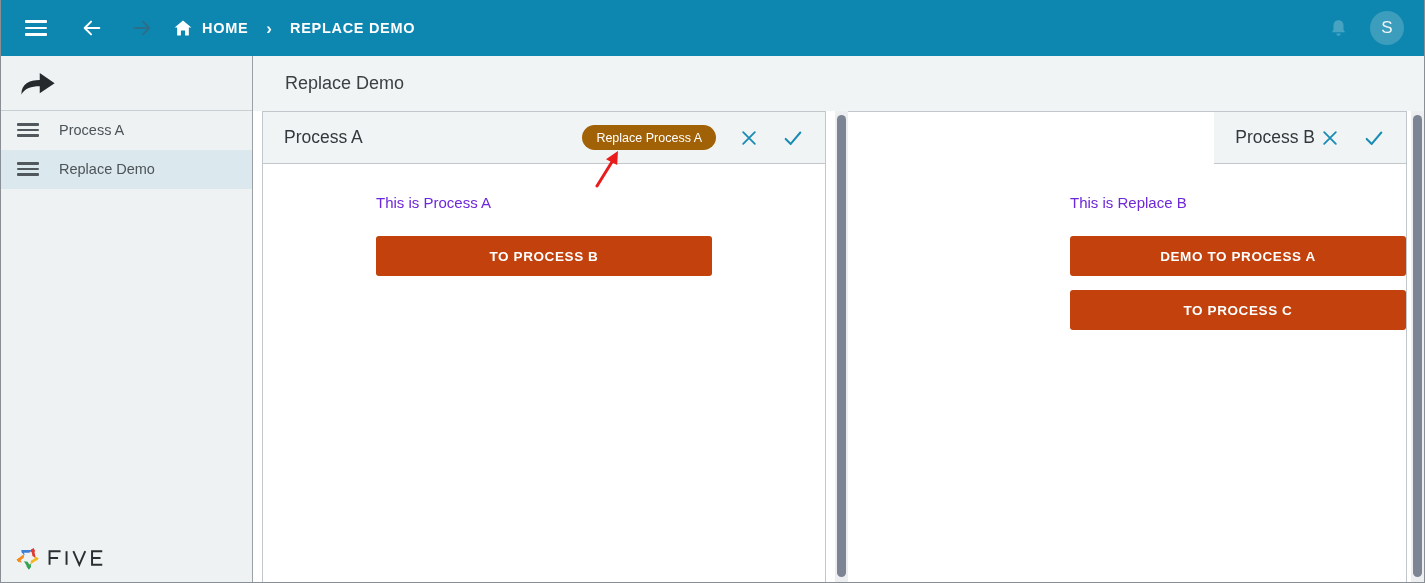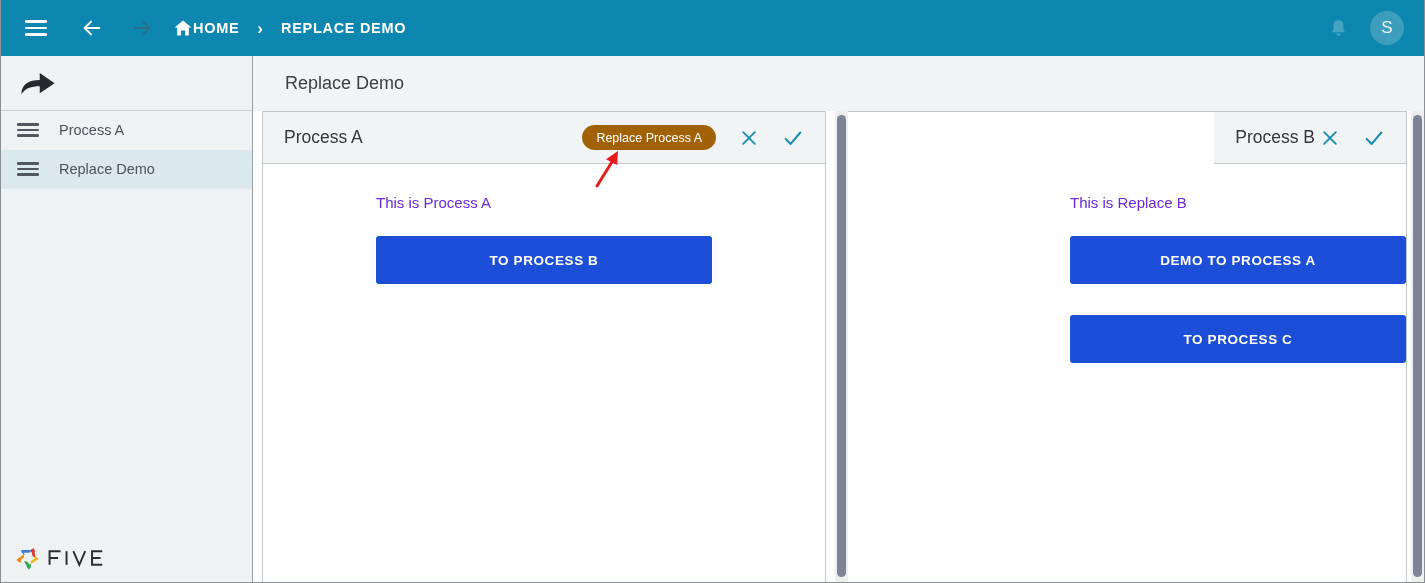--- a/index.html
+++ b/index.html
@@ -63,20 +63,21 @@
 
   .arrow-back, .arrow-fwd { width: 22px; height: 22px; }
 
   .tb-gap-1 { width: 22px; flex: 0 0 auto; }
   .tb-gap-2 { width: 16px; flex: 0 0 auto; }
   .tb-gap-3 { width: 14px; flex: 0 0 auto; }
 
   .crumb-home {
     display: flex;
     align-items: center;
+    gap: 9px;
     cursor: pointer;
   }
   .crumb-label {
     color: #ffffff;
     font-size: 14.5px;
     font-weight: bold;
     letter-spacing: 0.7px;
   }
   .crumb-sep {
     color: #ffffff;
@@ -294,32 +295,32 @@
   .pane-inner.b { width: 336px; }
 
   .para {
     font-size: 15px;
     color: #6d28d9;
     margin-bottom: 25px;
     padding-left: 0;
   }
 
   .wide-btn {
-    height: 48px;
-    background: #1d4ed8;
+    height: 40px;
+    background: #c2410c;
     color: #ffffff;
     border: none;
     border-radius: 3px;
     font-size: 13.5px;
     font-weight: bold;
     letter-spacing: 0.6px;
     font-family: "Liberation Sans", sans-serif;
     cursor: pointer;
     width: 100%;
-    margin-bottom: 31px;
+    margin-bottom: 14px;
   }
 
   
   .scroll-track {
     position: absolute;
     top: 0;
     width: 13px;
     height: 100%;
     background: #eceef0;
   }

